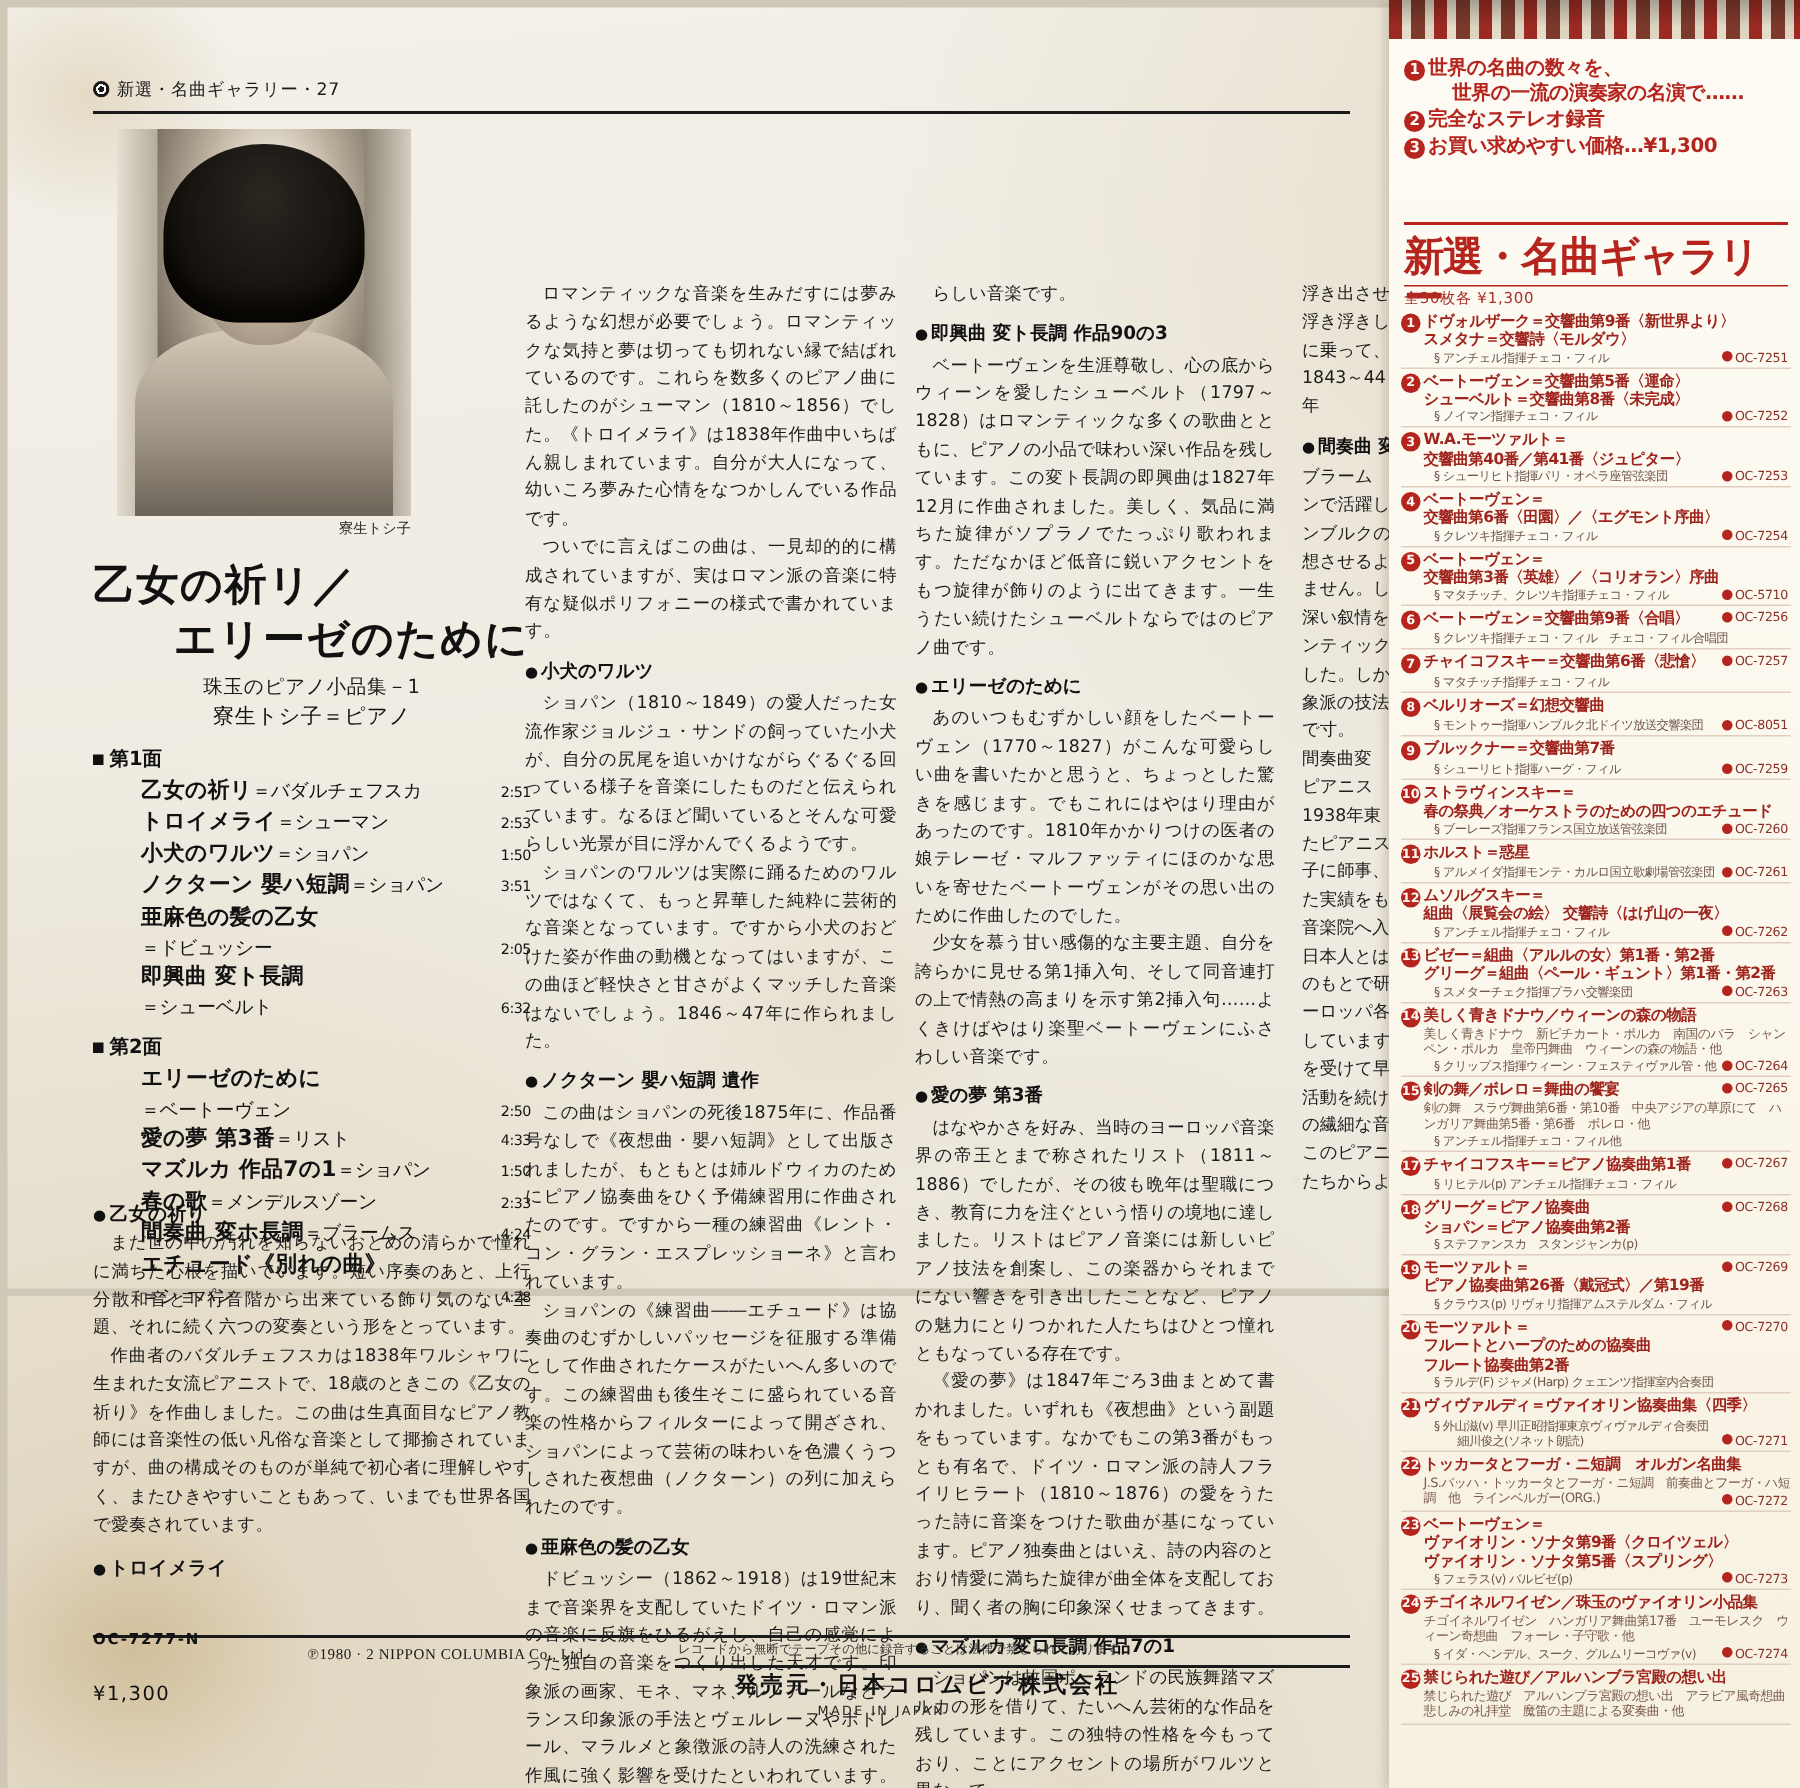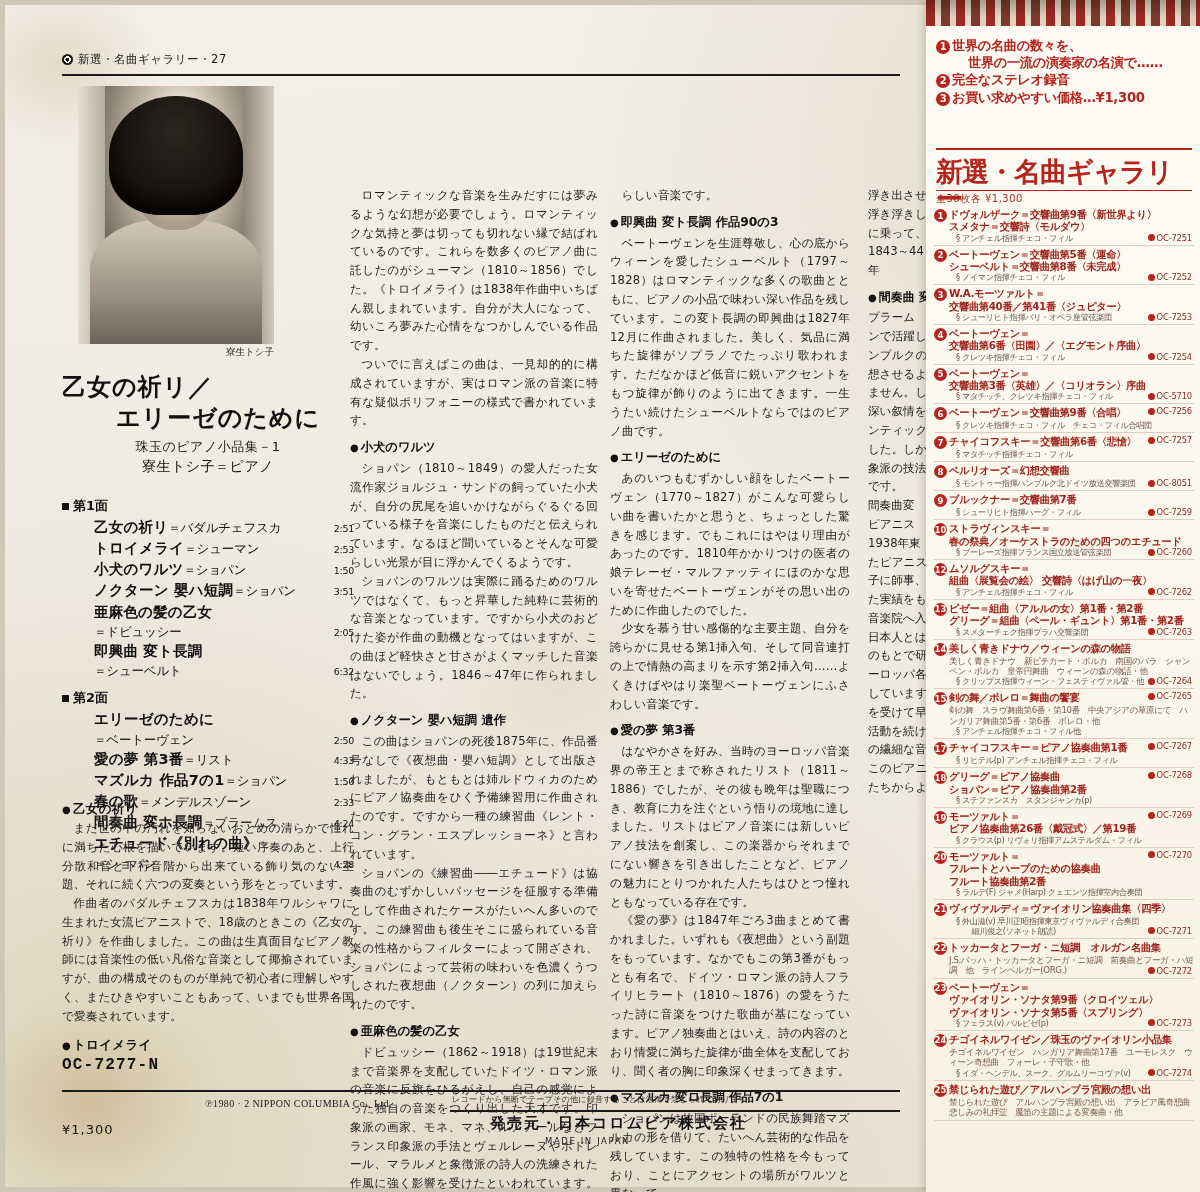--- a/index.html
+++ b/index.html
@@ -21,21 +21,21 @@
   .grain{position:absolute;inset:0;pointer-events:none;opacity:.5;
     background-image:
       radial-gradient(circle at 18% 22%, rgba(150,120,70,.10) 0 2px, transparent 3px),
       radial-gradient(circle at 72% 66%, rgba(150,120,70,.08) 0 2px, transparent 3px),
       radial-gradient(circle at 41% 83%, rgba(150,120,70,.09) 0 3px, transparent 4px),
       radial-gradient(circle at 88% 39%, rgba(150,120,70,.07) 0 2px, transparent 3px);
   }
   .foxing{position:absolute;border-radius:50%;pointer-events:none;}
 
   
-  #sheet{position:absolute;left:0;top:0;width:1200px;height:1192px;}
+  #sheet{position:absolute;left:0;top:0;width:1200px;height:864px;}
   .edge{position:absolute;background:#cfc8b6;}
 
   
   #leftcol{position:absolute;left:62px;top:52px;width:290px;}
   .hdr-line{font-size:11.5px;color:#1a1a1a;letter-spacing:.5px;display:flex;align-items:center;gap:5px;}
   .hdr-rule{position:absolute;left:62px;top:74px;width:838px;height:2px;background:#1a1a1a;}
   .flower{width:11px;height:11px;border-radius:50%;
     background:radial-gradient(circle,#1a1a1a 0 2px,#fff 2px 3.5px,#1a1a1a 3.5px 5px,transparent 5px);
     box-shadow:0 0 0 1px #1a1a1a inset;flex:none;}
 
@@ -51,21 +51,21 @@
     box-shadow:inset 0 -14px 18px rgba(0,0,0,.5);}
   #photo .pbody{position:absolute;left:6%;top:52%;width:88%;height:48%;border-radius:40% 40% 0 0;
     background:linear-gradient(#cfc4b2,#9a9082 60%,#6d655a);}
   #photo .pcol{position:absolute;left:0;top:0;width:14%;height:100%;
     background:linear-gradient(90deg,#efe9dd,#b8b0a2);opacity:.9;}
   #photo .pcol2{position:absolute;right:0;top:0;width:16%;height:100%;
     background:linear-gradient(270deg,#e4ddd0,#8d8577);opacity:.85;}
   .photo-cap{position:absolute;left:78px;top:346px;width:196px;text-align:right;
     font-size:9.5px;color:#2a2a2a;}
 
-  .big-title{font-size:24px;font-weight:700;color:#111;letter-spacing:1px;line-height:1.28;}
+  .big-title{font-size:28px;font-weight:700;color:#111;letter-spacing:1px;line-height:1.28;}
   .big-title .l2{display:block;padding-left:54px;}
   .sub1{font-size:13px;color:#1a1a1a;text-align:center;margin-top:5px;letter-spacing:.5px;}
   .sub2{font-size:14px;font-weight:400;color:#111;text-align:center;margin-top:2px;letter-spacing:.5px;}
 
   .side-hd{font-size:13px;font-weight:700;color:#111;margin:9px 0 2px;display:flex;align-items:center;gap:4px;}
   .sq{width:7px;height:7px;background:#111;display:inline-block;flex:none;}
   .trk{display:flex;align-items:baseline;font-size:14.5px;color:#111;line-height:1.46;margin-left:32px;}
   .trk .nm{font-weight:700;letter-spacing:.2px;}
   .trk .cm{font-weight:400;font-size:12.5px;letter-spacing:-.2px;}
   .trk .tm{margin-left:auto;font-size:9.5px;letter-spacing:-.3px;padding-left:4px;}
@@ -83,21 +83,21 @@
   #col3{left:610px;width:240px;}
   #col4{left:868px;width:66px;overflow:hidden;}
   .tcol p{margin:0;text-indent:1em;text-align:justify;letter-spacing:.02em;}
   .tcol .h{font-weight:700;color:#111;margin:8px 0 1px;text-indent:0;font-size:12.3px;}
   .tcol .h::before{content:"●";font-size:10px;margin-right:2px;}
   #col4 p{text-indent:0;text-align:left;letter-spacing:0;}
   #col4 .h{font-size:12px;}
 
   
   .foot-rule{position:absolute;background:#1a1a1a;}
-  #footcat{position:absolute;left:62px;top:1056px;font-size:16px;font-weight:700;color:#111;letter-spacing:1.2px;font-family:Liberation Mono, monospace;}
+  #footcat{position:absolute;left:62px;top:1088px;font-size:10px;font-weight:700;color:#111;letter-spacing:1.2px;}
   #footc{position:absolute;left:205px;top:1098px;font-size:10px;color:#1a1a1a;letter-spacing:.4px;
     font-family:"Liberation Serif",serif;}
   #footprice{position:absolute;left:62px;top:1122px;font-size:13px;color:#111;letter-spacing:1px;}
   #footwarn{position:absolute;left:452px;top:1094px;font-size:8.2px;color:#333;letter-spacing:.1px;}
   #footpub{position:absolute;left:490px;top:1114px;font-size:15px;font-weight:700;color:#111;letter-spacing:2px;}
   #footmade{position:absolute;left:545px;top:1136px;font-size:8.5px;color:#222;letter-spacing:1.6px;}
 
   
   #obi{position:absolute;left:926px;top:0;width:274px;height:1192px;
     background:linear-gradient(180deg,#fdfbf4 0%,#fbf7ec 55%,#f6f0e0 100%);
@@ -444,20 +444,31 @@
             <span class="etitle">ストラヴィンスキー＝<br>春の祭典／オーケストラのための四つのエチュード</span>
           </div>
           <div class="eperf">ブーレーズ指揮フランス国立放送管弦楽団</div>
           <div class="ecat bot">
             <span class="cd"></span>
             <span>OC-7260</span>
           </div>
         </div>
         <div class="ent">
           <div class="ent-hd">
+            <span class="enum">11</span>
+            <span class="etitle">ホルスト＝惑星</span>
+          </div>
+          <div class="eperf">アルメイダ指揮モンテ・カルロ国立歌劇場管弦楽団</div>
+          <div class="ecat bot">
+            <span class="cd"></span>
+            <span>OC-7261</span>
+          </div>
+        </div>
+        <div class="ent">
+          <div class="ent-hd">
             <span class="enum">12</span>
             <span class="etitle">ムソルグスキー＝<br>組曲〈展覧会の絵〉 交響詩〈はげ山の一夜〉</span>
           </div>
           <div class="eperf">アンチェル指揮チェコ・フィル</div>
           <div class="ecat bot">
             <span class="cd"></span>
             <span>OC-7262</span>
           </div>
         </div>
         <div class="ent">

